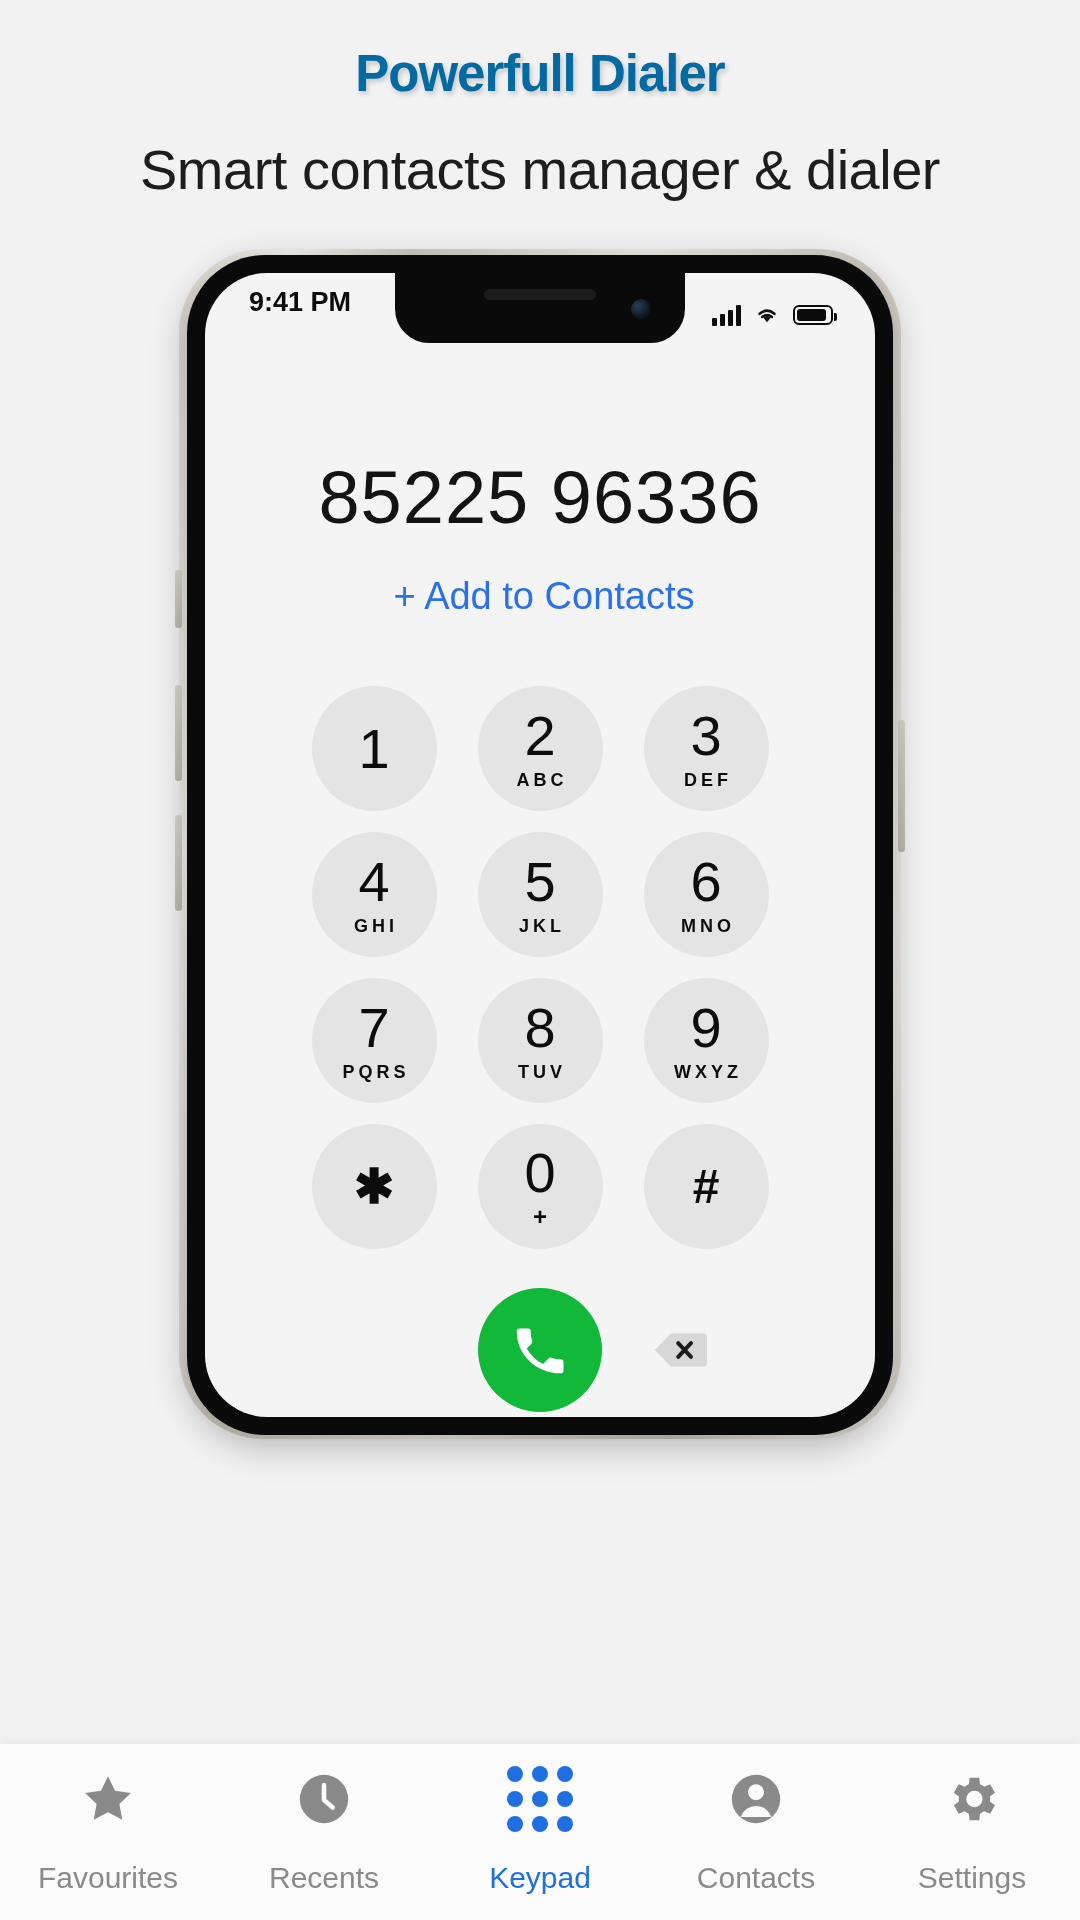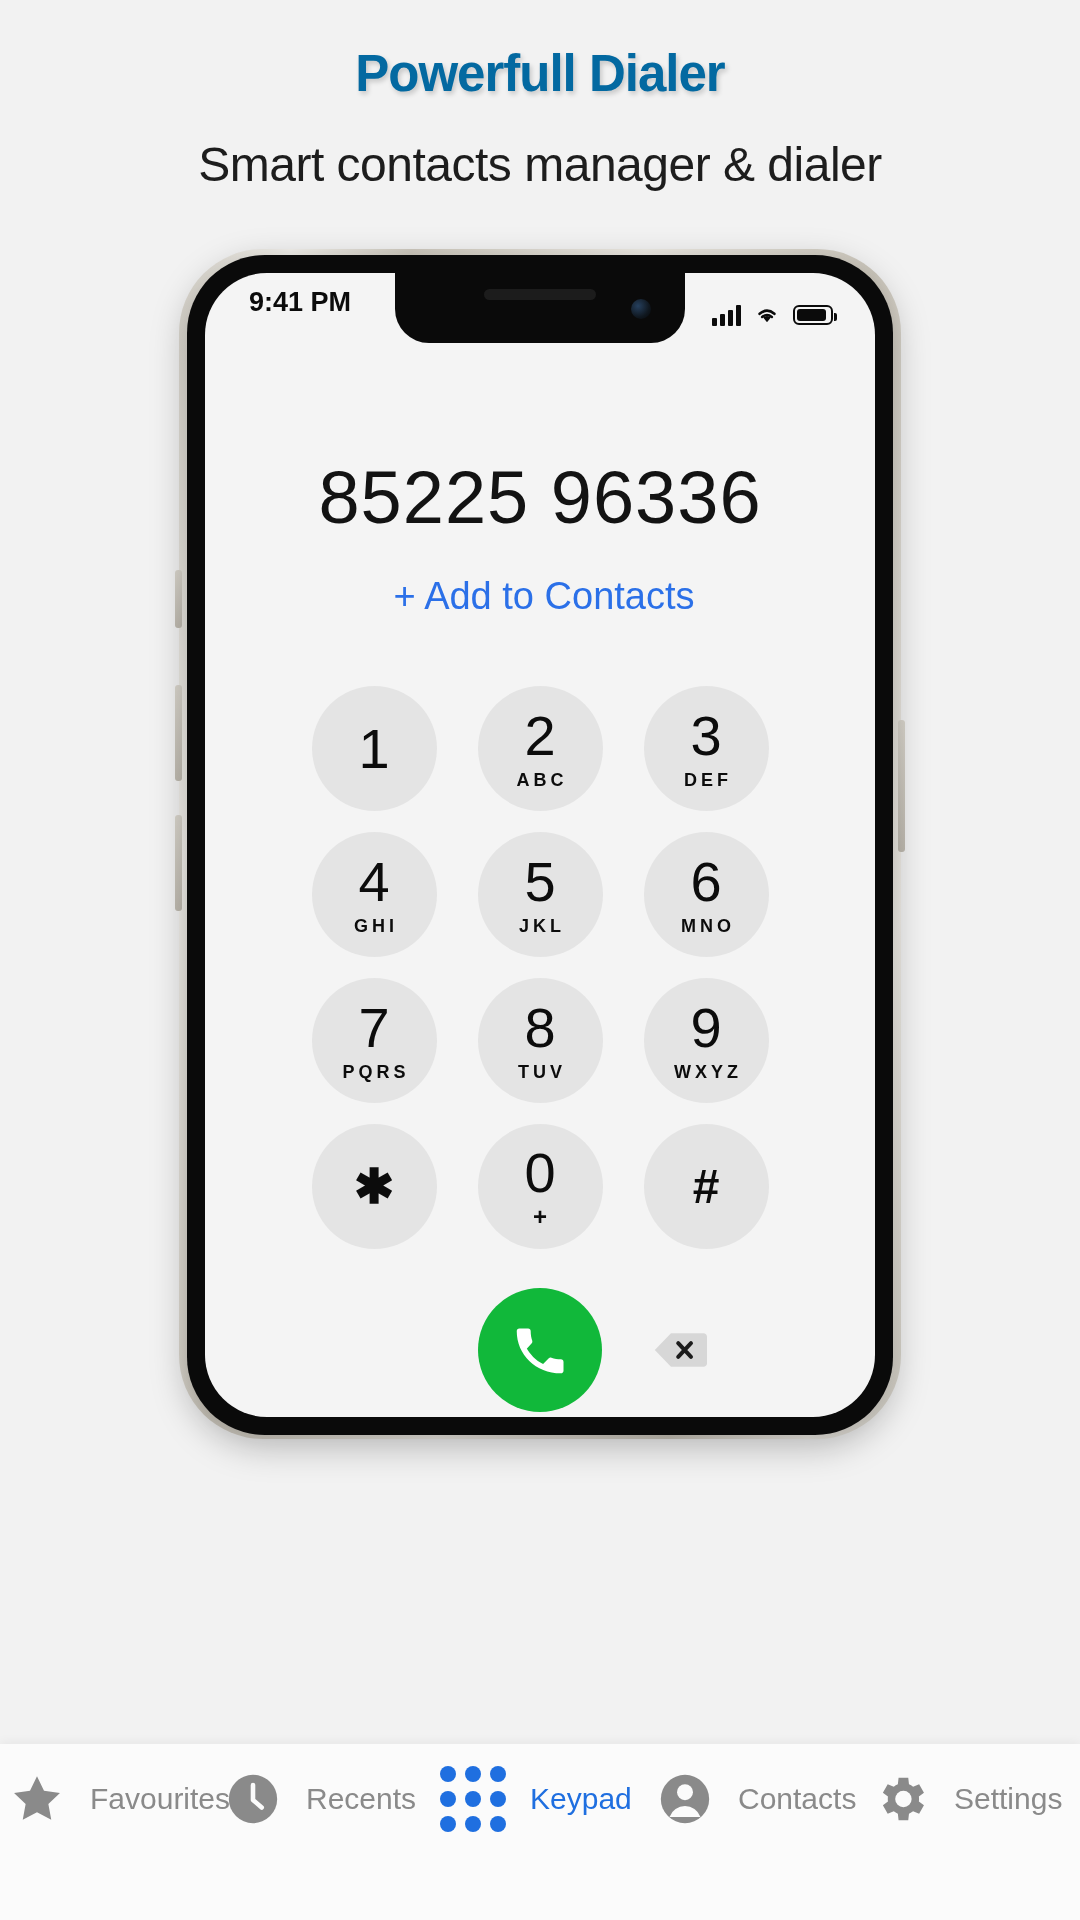--- a/index.html
+++ b/index.html
@@ -16,21 +16,21 @@
   .hero-title {
     font-size:51px;
     font-weight:bold;
     color:#0369a1;
     letter-spacing:-1px;
     line-height:1.0;
     text-shadow:2px 3px 5px rgba(0,0,0,0.18);
   }
   .hero-sub {
     margin-top:38px;
-    font-size:48px;
+    font-size:56px;
     font-weight:500;
     color:#1d1d1d;
     letter-spacing:-0.5px;
   }
 
   
   .phone-wrap {
     position:absolute;
     left:50%;
     transform:translateX(-50%);
@@ -199,21 +199,21 @@
     left:0; bottom:0;
     width:1080px; height:176px;
     background:#fbfbfb;
     display:flex; align-items:flex-start; justify-content:space-around;
     padding-top:24px;
     box-shadow:0 -2px 10px rgba(0,0,0,0.05);
     z-index:20;
   }
   .tab {
     width:200px;
-    display:flex; flex-direction:row; align-items:center; gap:24px;
+    display:flex; flex-direction:column; align-items:center; gap:31px;
   }
   .tab-label { font-size:30px; color:#8a8a8a; }
   .tab.active .tab-label { color:#1f6fe0; }
   .tab-icon { height:62px; display:flex; align-items:center; justify-content:center; }
   .dotgrid { display:grid; grid-template-columns:repeat(3,16px); gap:9px; }
   .dotgrid i { display:block; width:16px; height:16px; border-radius:50%; background:#1f6fe0; }
 </style>
 </head>
 <body>
 

